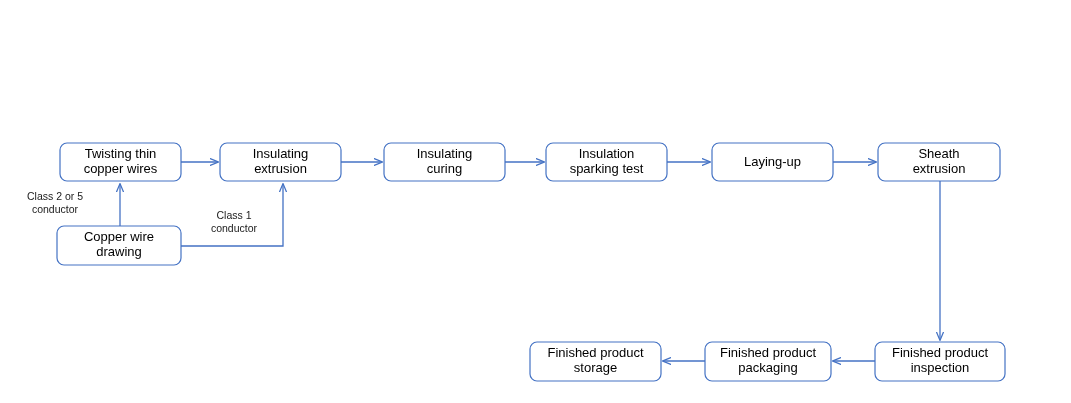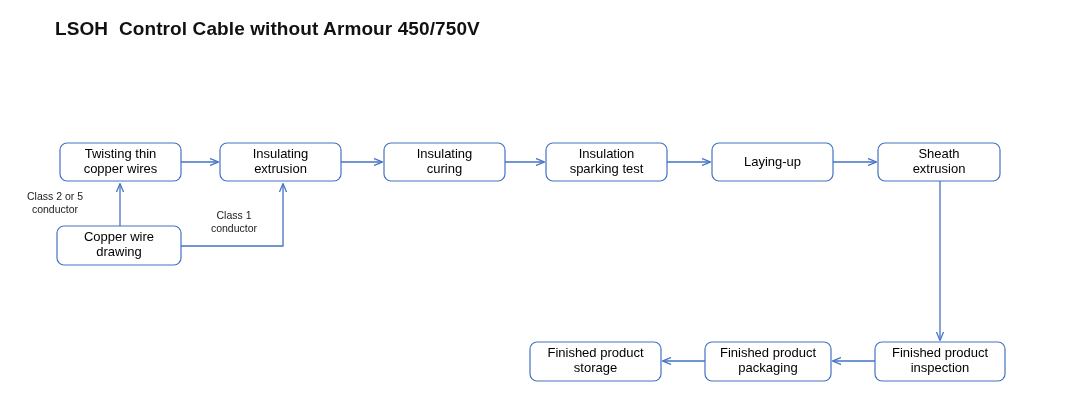--- a/index.html
+++ b/index.html
@@ -57,21 +57,20 @@
     font-family: "Liberation Sans", sans-serif;
     font-size: 10.5px;
     fill: #1a1a1a;
     text-anchor: middle;
   }
 </style>
 </head>
 <body>
 
 <div id="title-block">
-  <span class="title-line">LSOH  Control Cable without Armour 450/750V</span>
 </div>
 
 <svg id="flow-canvas" viewBox="0 0 1071 403">
   <defs>
     <marker id="arrowhead" markerWidth="9" markerHeight="8" refX="8.2" refY="4" orient="auto" markerUnits="userSpaceOnUse">
       <path d="M0,0.4 L8.6,4 L0,7.6" fill="none" stroke="#4472c4" stroke-width="1.25" stroke-linecap="butt" stroke-linejoin="miter"></path>
     </marker>
   </defs>
 
   <line class="edge-line" x1="181" y1="162" x2="218" y2="162" marker-end="url(#arrowhead)"></line>

